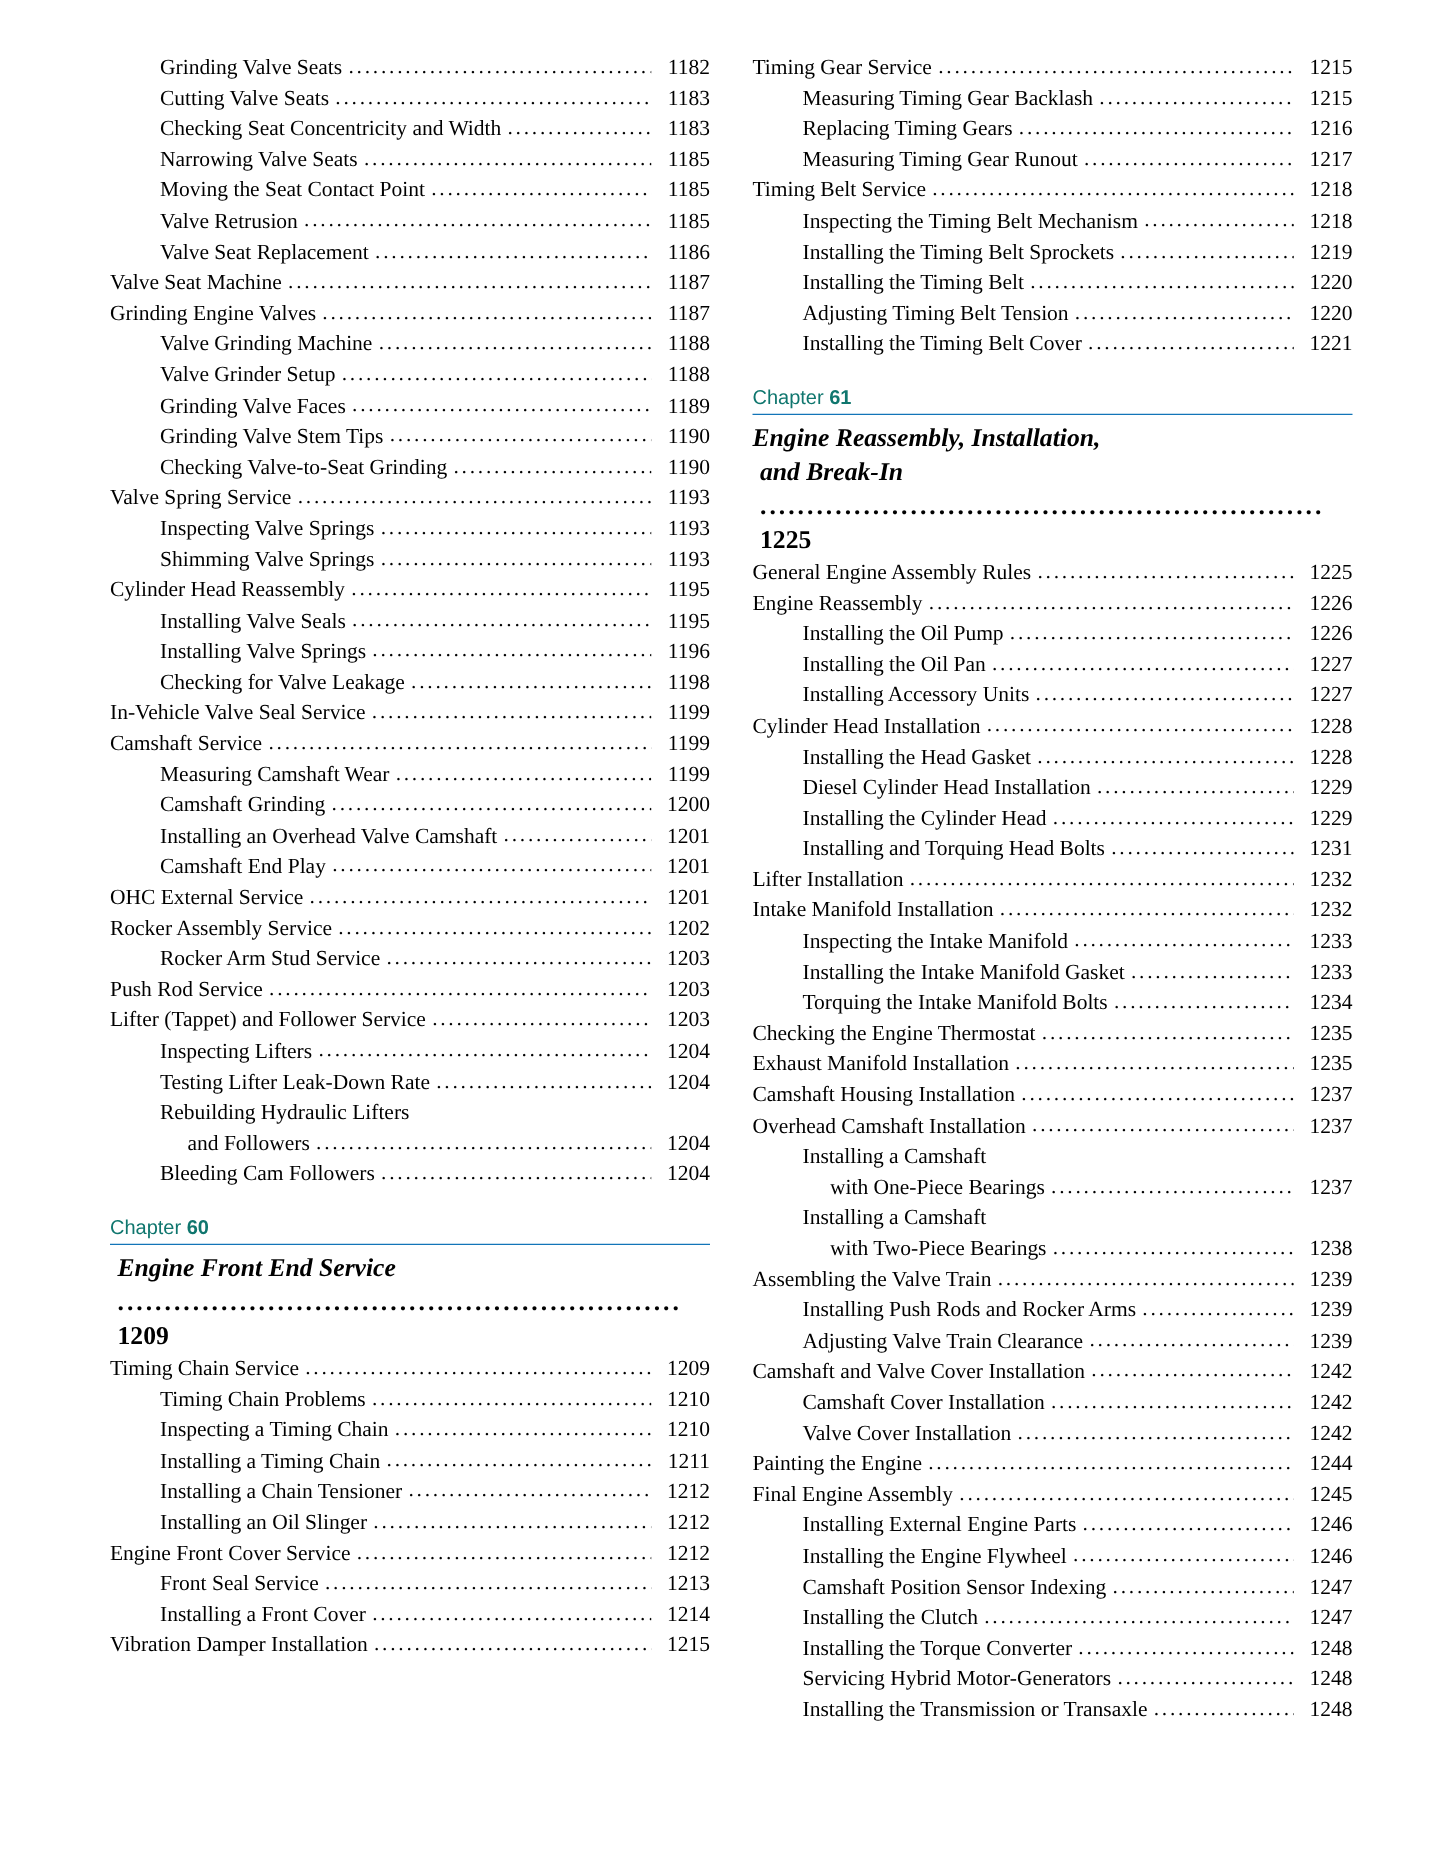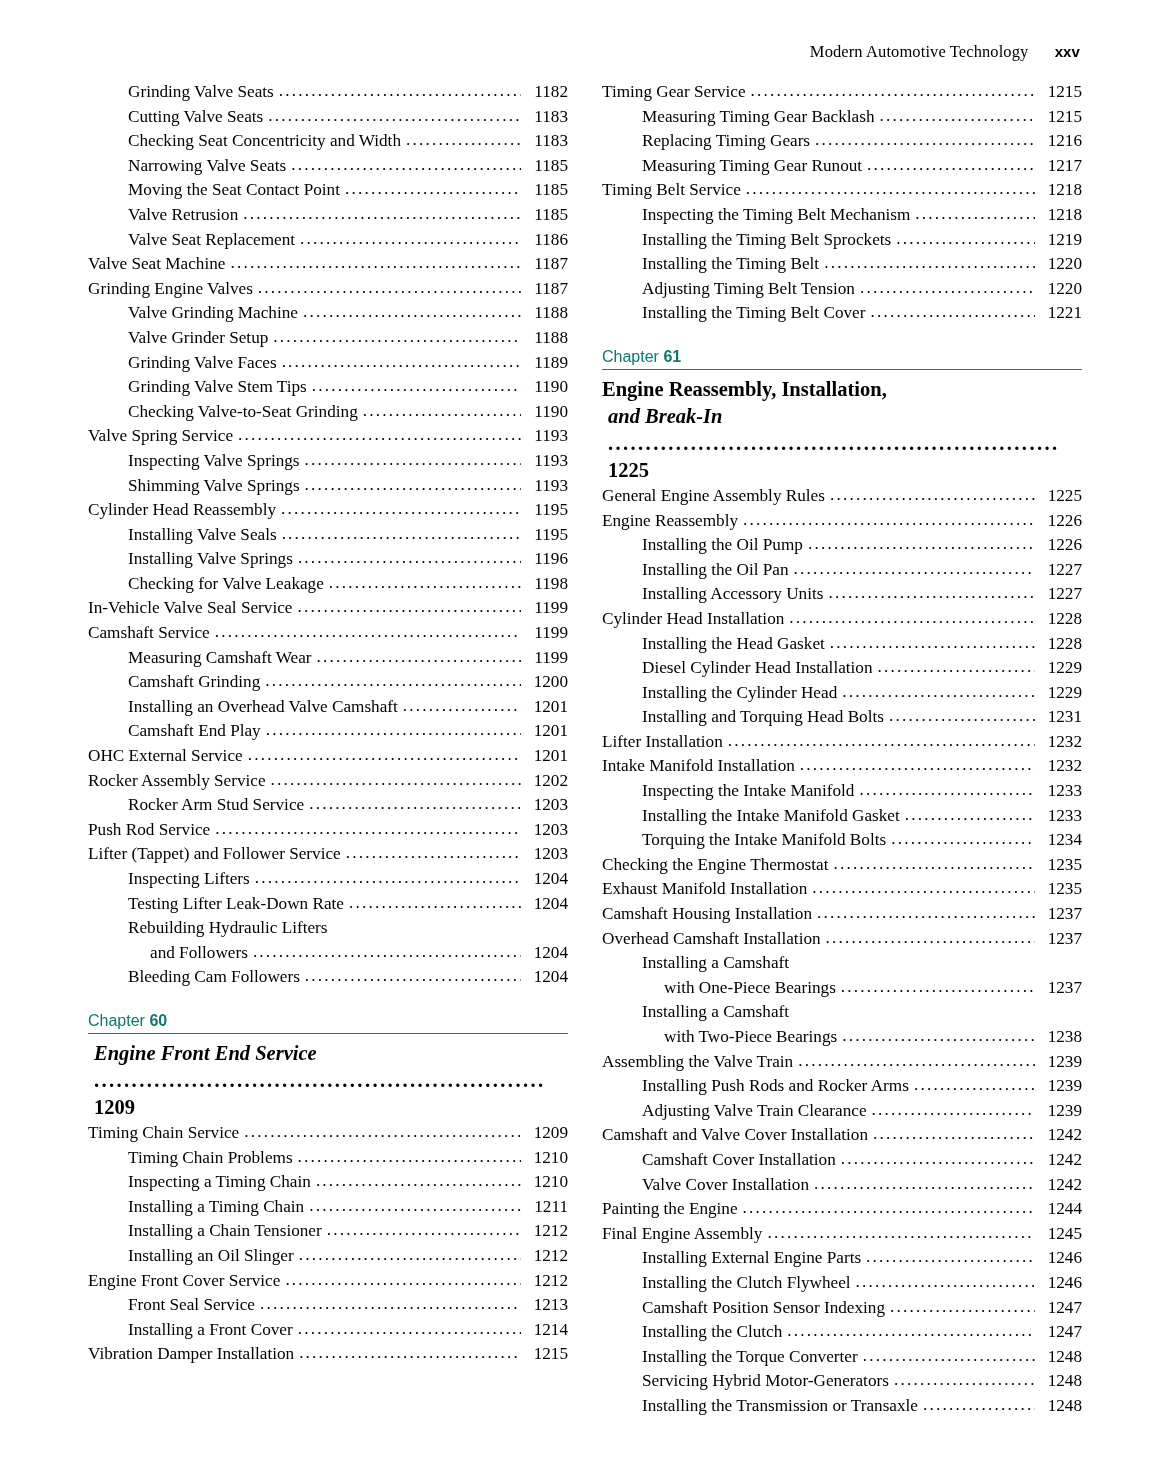--- a/index.html
+++ b/index.html
@@ -115,35 +115,32 @@
     font-weight: bold;
   }
   .chapter-title-line .pg {
     flex: 0 0 auto;
     font-style: normal;
     font-weight: bold;
     text-align: right;
   }
   .chapter-title-plain {
     font-family: "Liberation Serif", serif;
+    font-style: italic;
     font-weight: bold;
     font-size: 20.5px;
     line-height: 27px;
     white-space: nowrap;
   }
 </style>
 </head>
 <body>
 
 <div class="page">
 
-  <div class="header">
-    <span class="title">Modern Automotive Technology</span>
-    <span class="folio">xxv</span>
-  </div>
 
   <div class="columns">
 
     <div class="col">
       <div id="left-entries">
           <div class="toc-line lvl2">
             <span class="txt">Grinding Valve Seats</span>
             <span class="dots">............................................................</span>
             <span class="pg">1182</span>
           </div>
@@ -621,21 +618,21 @@
             <span class="txt">Final Engine Assembly</span>
             <span class="dots">............................................................</span>
             <span class="pg">1245</span>
           </div>
           <div class="toc-line lvl2">
             <span class="txt">Installing External Engine Parts</span>
             <span class="dots">............................................................</span>
             <span class="pg">1246</span>
           </div>
           <div class="toc-line lvl2">
-            <span class="txt">Installing the Clutch Flywheel</span>
+            <span class="txt">Installing the Engine Flywheel</span>
             <span class="dots">............................................................</span>
             <span class="pg">1246</span>
           </div>
           <div class="toc-line lvl2">
             <span class="txt">Camshaft Position Sensor Indexing</span>
             <span class="dots">............................................................</span>
             <span class="pg">1247</span>
           </div>
           <div class="toc-line lvl2">
             <span class="txt">Installing the Clutch</span>

